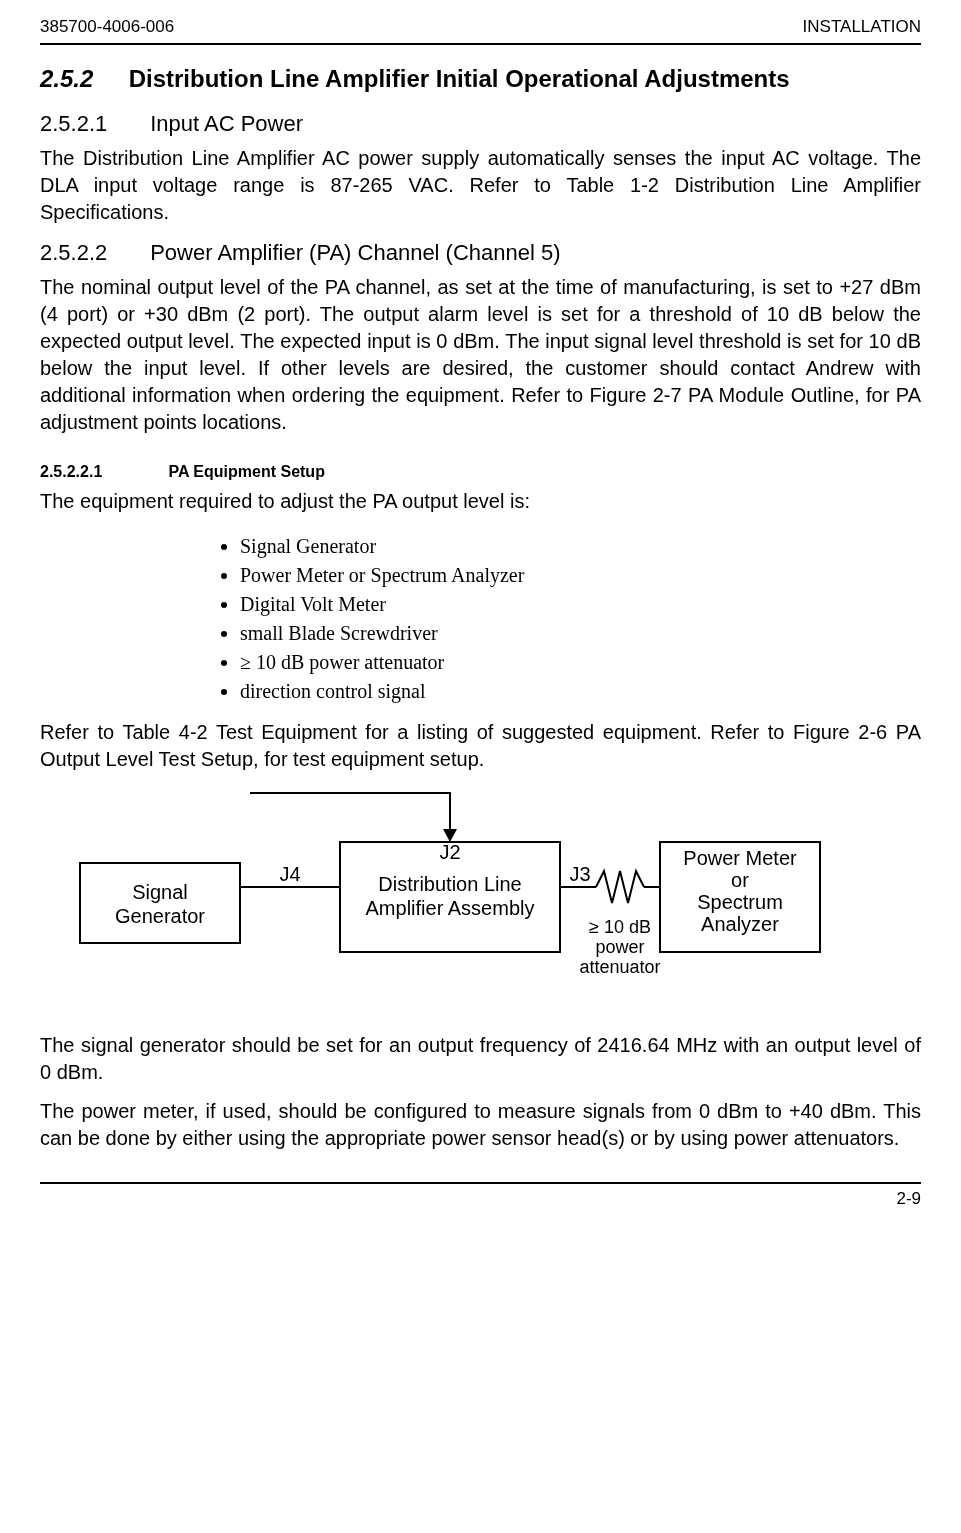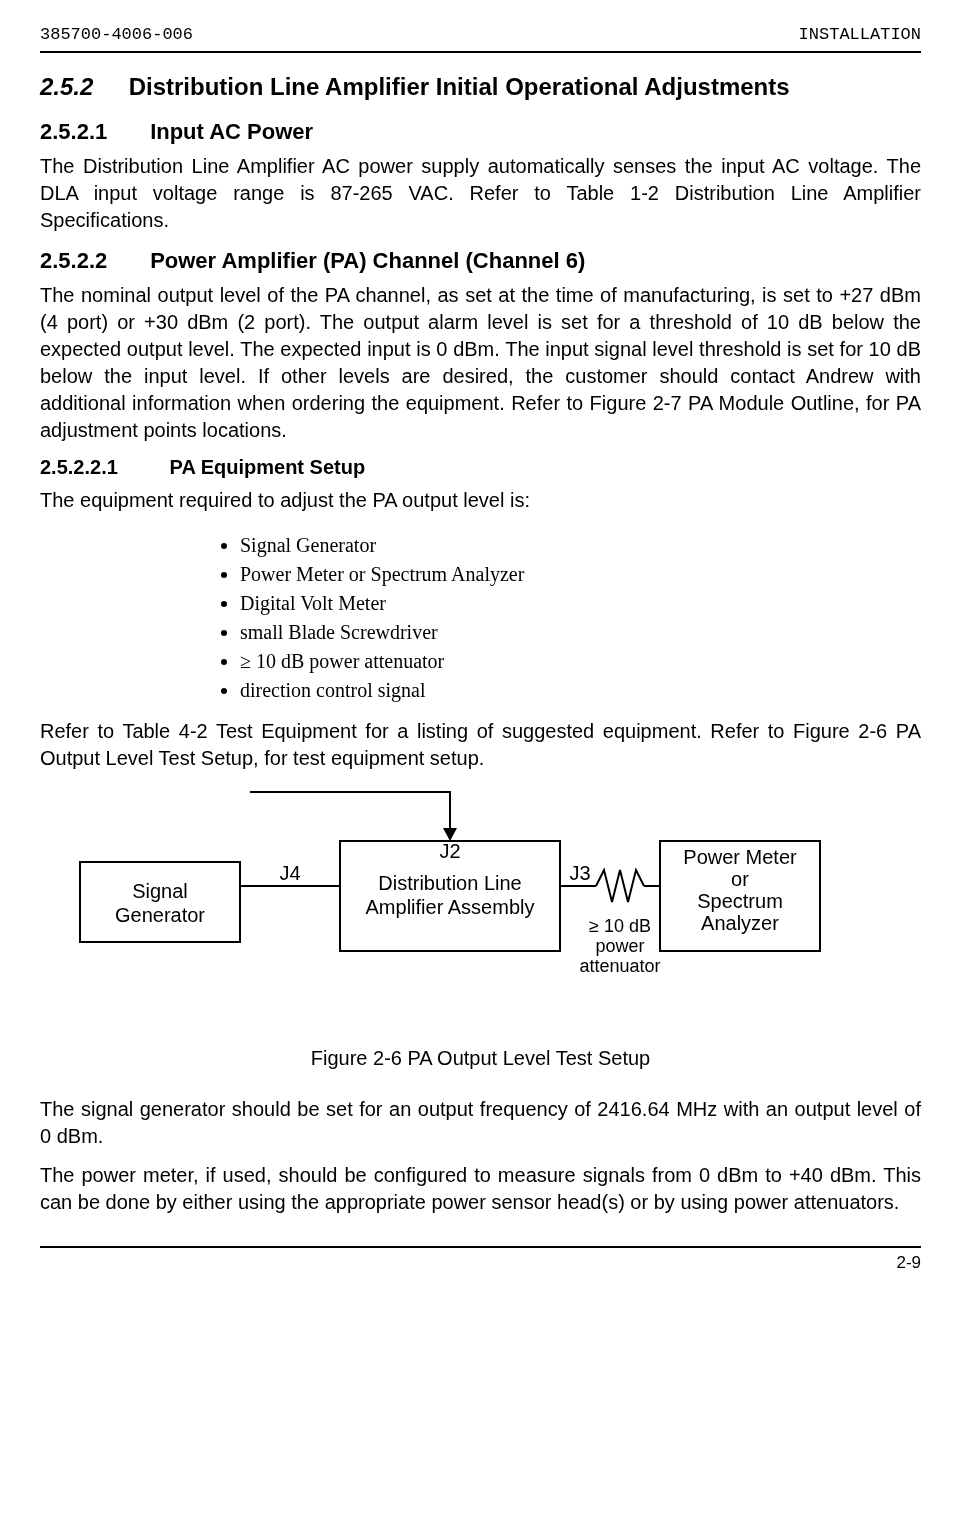--- a/index.html
+++ b/index.html
@@ -8,43 +8,42 @@
       font-size: 20px;
       margin: 0;
       padding: 0 40px;
       width: 961px;
       color: #000;
       line-height: 1.35;
     }
     .header-row {
       display: flex;
       justify-content: space-between;
-      padding-top: 24px;
+      padding-top: 16px;
       padding-bottom: 4px;
       font-size: 17px;
-      font-family: Liberation Mono, monospace;
     }
     .top-rule { border-top: 2px solid #000; margin-bottom: 18px; }
     .bottom-rule { border-top: 2px solid #000; margin-top: 30px; }
     h2.h-252 {
       font-size: 24px;
       font-weight: bold;
       margin: 18px 0 14px;
       font-family: Arial, sans-serif;
     }
     h3.sect {
       font-size: 22px;
-      font-weight: bold;
+      font-weight: normal;
       margin: 12px 0 6px;
       font-family: Arial, sans-serif;
     }
     h4.subsect {
-      font-size: 20px;
+      font-size: 16px;
       font-weight: bold;
-      margin: 10px 0 6px;
+      margin: 25px 0 6px;
       font-family: Arial, sans-serif;
     }
     p.body {
       margin: 4px 0 8px;
       text-align: justify;
     }
     ul.bullets {
       margin: 4px 0 14px;
       padding-left: 200px;
       font-family: Liberation Serif, serif;
@@ -101,21 +100,21 @@
 </h2>
 
 <h3 class="sect">
   <span class="sn2">2.5.2.1</span>
   <span>Input AC Power</span>
 </h3>
 <p class="body">The Distribution Line Amplifier AC power supply automatically senses the input AC voltage. The DLA input voltage range is 87-265 VAC.  Refer to Table 1-2  Distribution Line Amplifier Specifications.</p>
 
 <h3 class="sect">
   <span class="sn2">2.5.2.2</span>
-  <span>Power Amplifier (PA) Channel  (Channel 6)</span>
+  <span>Power Amplifier (PA) Channel  (Channel 5)</span>
 </h3>
 <p class="body">The nominal output level of the PA channel, as set at the time of manufacturing, is set to +27 dBm (4 port) or +30 dBm (2 port).  The output alarm level is set for a threshold of 10 dB below the expected output level.  The expected input is 0 dBm.  The input signal level threshold is set for 10 dB below the input level.  If other levels are desired, the customer should contact Andrew with additional information when ordering the equipment.  Refer to Figure 2-7  PA Module Outline, for PA adjustment points locations.</p>
 
 <h4 class="subsect">
   <span class="sn2" style="min-width:124px">2.5.2.2.1</span>
   <span>PA Equipment Setup</span>
 </h4>
 <p class="body" style="margin-bottom:18px">The equipment required to adjust the PA output level is:</p>
 <ul class="bullets">
   <li>Signal Generator</li>
@@ -155,21 +154,20 @@
     <polyline points="556,100 564,84 572,116 580,84 588,116 596,84 604,100" fill="none" stroke="#000" stroke-width="2"></polyline>
     <line x1="604" y1="100" x2="620" y2="100" stroke="#000" stroke-width="2"></line>
     <text x="580" y="146" text-anchor="middle" font-size="18">≥ 10 dB</text>
     <text x="580" y="166" text-anchor="middle" font-size="18">power</text>
     <text x="580" y="186" text-anchor="middle" font-size="18">attenuator</text>
 
     <polyline points="210,6 410,6 410,48" fill="none" stroke="#000" stroke-width="2"></polyline>
     <polygon points="410,55 403,42 417,42" fill="#000"></polygon>
   </svg>
 
-  <div class="figure-caption">Figure 2-6  PA Output Level Test Setup</div>
 </div>
 
 <p class="body">The signal generator should be set for an output frequency of 2416.64 MHz with an output level of 0 dBm.</p>
 <p class="body" style="margin-top:12px">The power meter, if used, should be configured to measure signals from 0 dBm to +40 dBm. This can be done by either using the appropriate power sensor head(s) or by using power attenuators.</p>
 
 <div class="bottom-rule"></div>
 <div class="footer-row">
   <span style="width:60px"></span>
   <span class="footer-right">2-9</span>
 </div>

